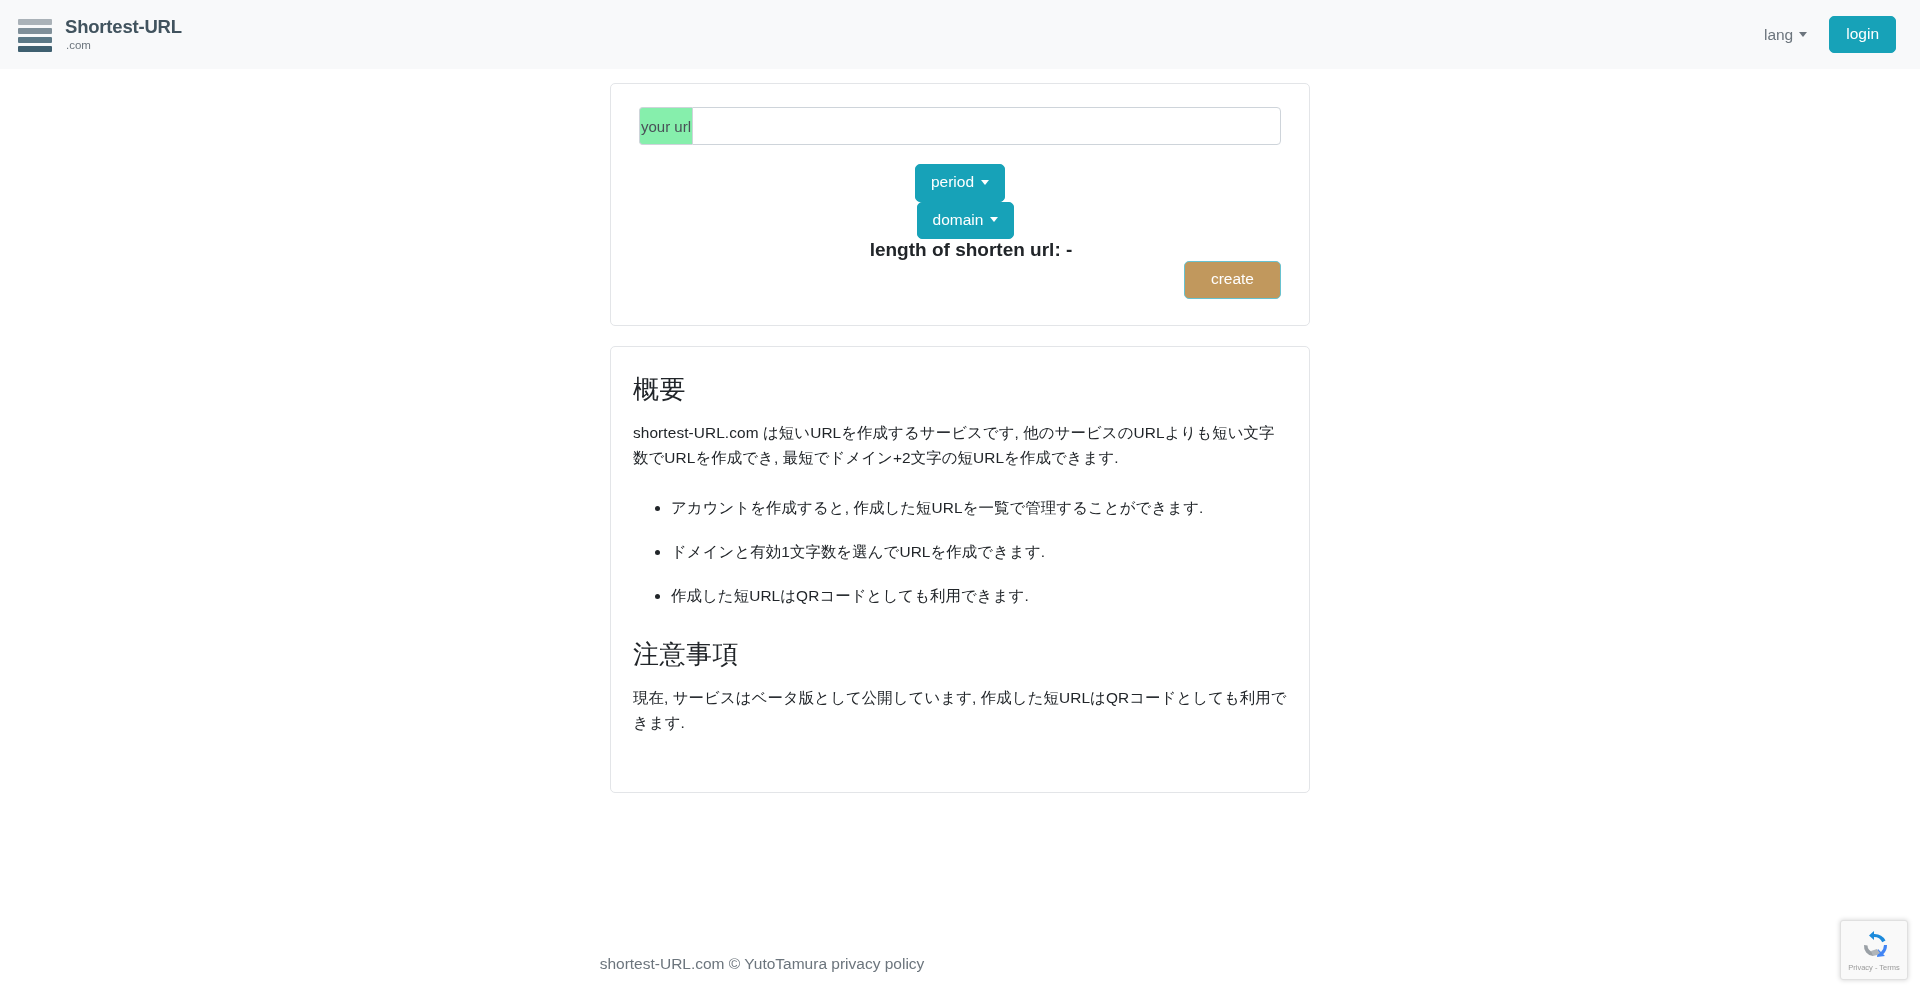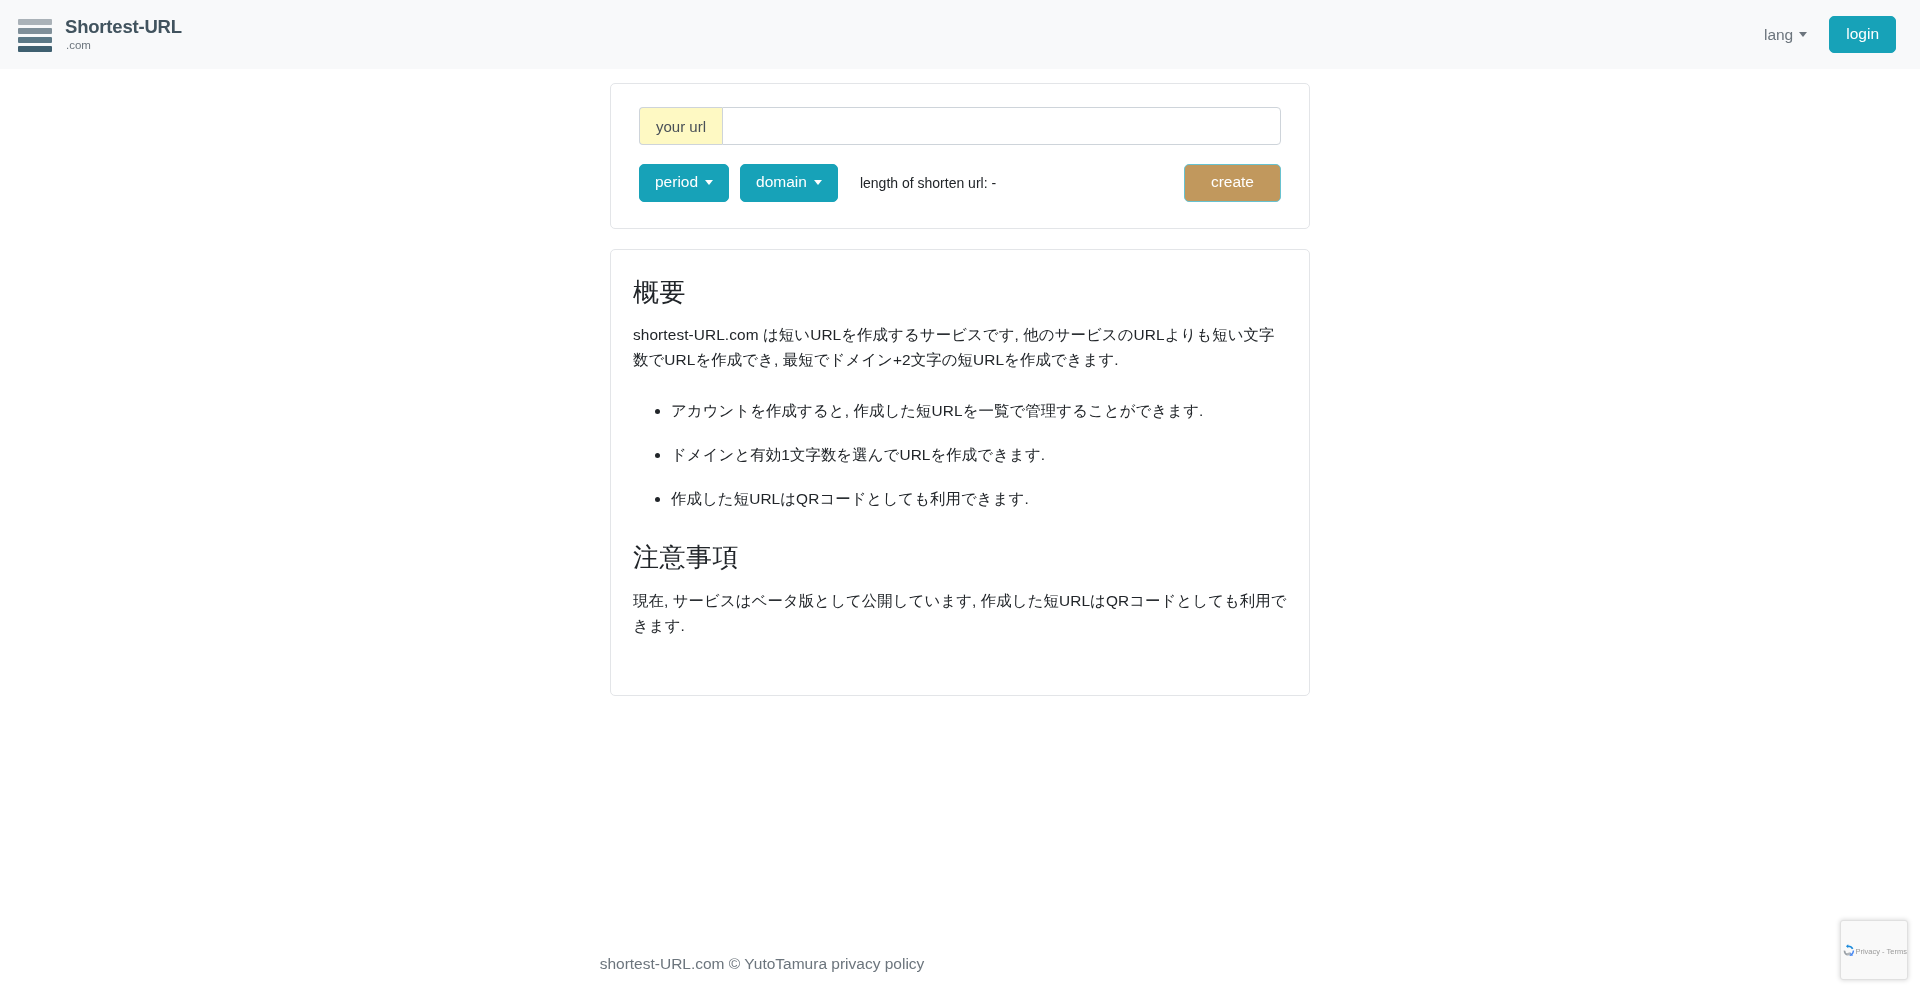--- a/index.html
+++ b/index.html
@@ -109,25 +109,25 @@
 
   
   .input-group {
     display: flex;
     width: 100%;
     height: 38px;
   }
   .input-group-text {
     display: flex;
     align-items: center;
-    background: #fef9c3;
+    background: #86efac;
     border: 1px solid #ced4da;
     border-right: none;
     border-radius: 4px 0 0 4px;
-    padding: 0 16px;
+    padding: 0 1px;
     font-size: 15px;
     color: #495057;
     white-space: nowrap;
   }
   .form-control {
     flex: 1;
     border: 1px solid #ced4da;
     border-radius: 0 4px 4px 0;
     padding: 0 12px;
     font-size: 15px;
@@ -136,41 +136,43 @@
     outline: none;
     background: #fff;
     min-width: 0;
   }
 
   
   .controls-row {
     display: flex;
     align-items: center;
     margin-top: 19px;
+    flex-direction: column;
   }
   .btn-teal {
     background: #17a2b8;
     color: #ffffff;
     border: 1px solid #17a2b8;
     border-radius: 5px;
     font-size: 15.5px;
     padding: 8px 15px 9px;
     cursor: pointer;
     font-family: inherit;
     display: flex;
     align-items: center;
     gap: 7px;
     line-height: 1.2;
   }
   .btn-domain { margin-left: 11px; }
   .length-label {
     margin-left: 22px;
-    font-size: 14px;
+    font-size: 19px;
     color: #212529;
     white-space: nowrap;
+    font-weight: bold;
   }
   .btn-create {
     margin-left: auto;
     background: #a16207;
     color: #ffffff;
     border: 1px solid #17a2b8;
     border-radius: 5px;
     font-size: 15.5px;
     padding: 8px 26px 9px;
     font-family: inherit;
@@ -227,21 +229,21 @@
     position: absolute;
     right: 12px;
     top: 920px;
     width: 68px;
     height: 60px;
     background: #f9f9f9;
     border: 1px solid #e0e0e0;
     border-radius: 3px;
     box-shadow: 0 0 5px rgba(0,0,0,0.18);
     display: flex;
-    flex-direction: row;
+    flex-direction: column;
     align-items: center;
     justify-content: center;
     padding-top: 2px;
   }
   .recaptcha-logo { width: 32px; height: 32px; }
   .recaptcha-text {
     font-size: 7.5px;
     color: #9b9b9b;
     margin-top: 1px;
     white-space: nowrap;

